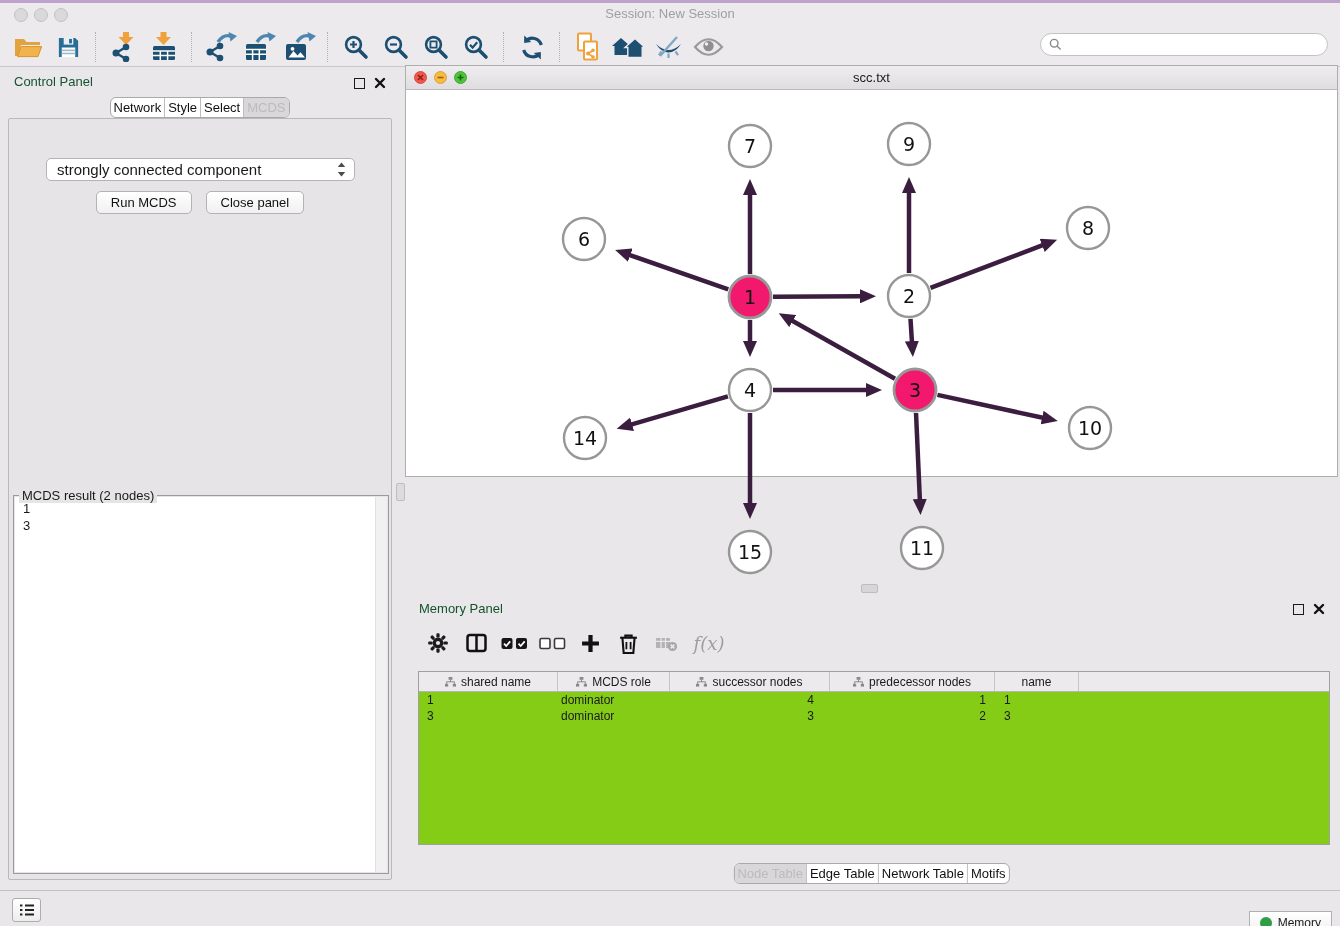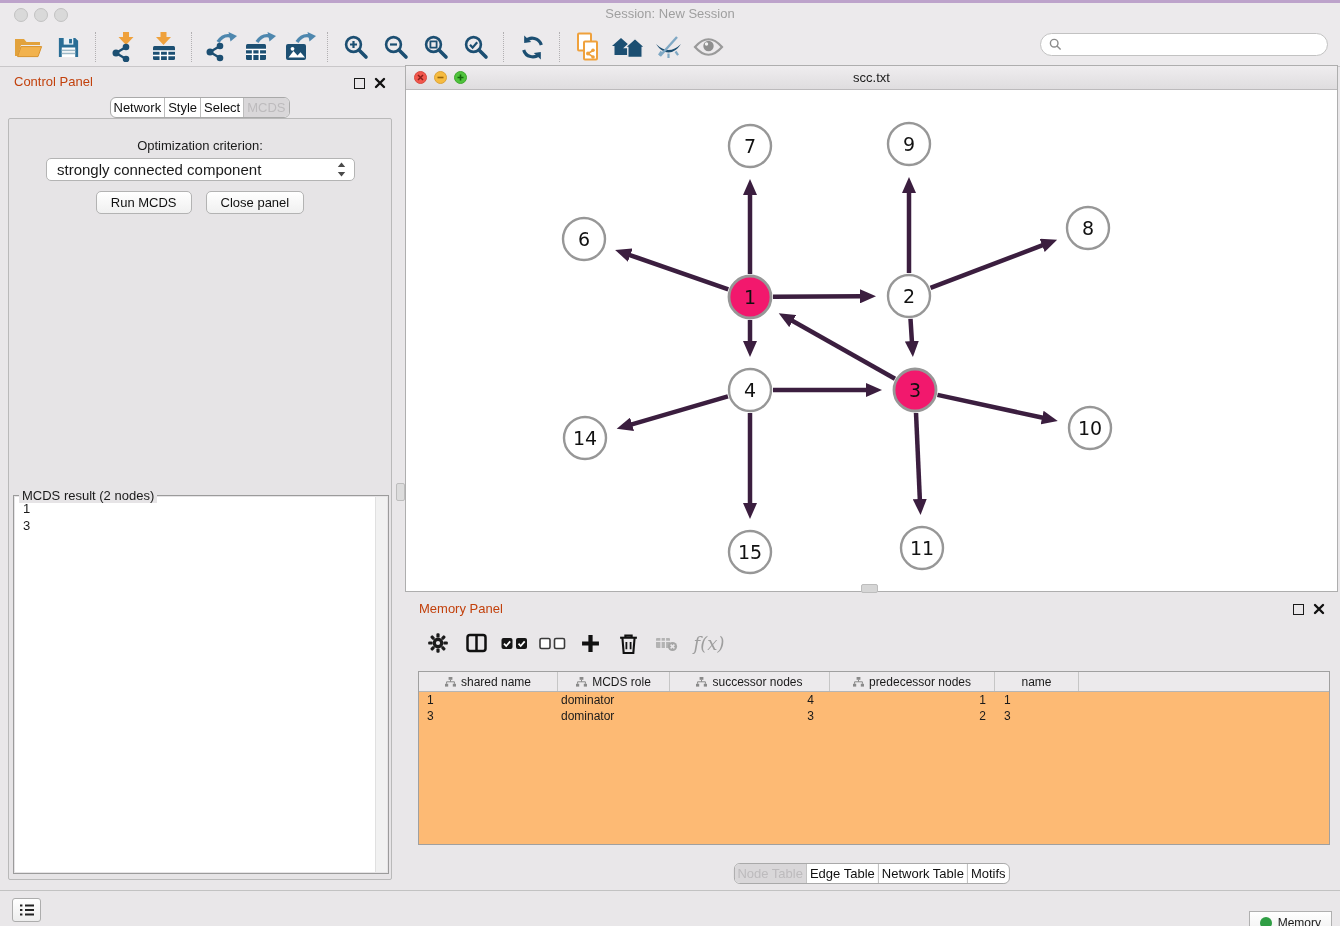--- a/index.html
+++ b/index.html
@@ -19,21 +19,21 @@
   #toolbar{left:0;top:28px;width:1340px;height:39px;background:#eceaec;border-bottom:1px solid #c9c7c9;
            display:flex;align-items:center;padding-left:8px;box-sizing:border-box;}
   .tbtn{width:40px;height:34px;display:flex;align-items:center;justify-content:center;flex:0 0 auto;}
   .tsep{width:1px;height:30px;border-left:1px dotted #b2b0b2;margin:0 7px;flex:0 0 auto;}
   #search-wrap{position:absolute;right:12px;top:5px;width:288px;height:23px;background:#fff;
                border:1px solid #c2c2c2;border-radius:12px;display:flex;align-items:center;padding-left:8px;box-sizing:border-box;}
   #search-wrap input{border:none;outline:none;flex:1;height:18px;font-size:13px;background:transparent;margin-left:5px;}
 
   
   #control-panel{left:0;top:68px;width:399px;height:817px;background:#e9e7e9;}
-  .panel-title{position:absolute;left:14px;top:6px;font-size:13px;color:#c2410c;}
+  .panel-title{position:absolute;left:14px;top:6px;font-size:13px;color:#14532d;}
   .float-btn{position:absolute;width:11px;height:11px;border:1.6px solid #1a1a1a;background:transparent;box-sizing:border-box;}
   .close-x{position:absolute;width:12px;height:12px;}
   .seg{display:inline-flex;background:#fff;border:1px solid #a9a9a9;border-radius:6px;overflow:hidden;font-size:13px;}
   .seg .s{padding:2px 3px;border-left:1px solid #bdbdbd;color:#111;white-space:nowrap;}
   .seg .s:first-child{border-left:none;}
   .seg .s.active{background:#d9d7d9;color:#bdbbbd;}
   #control-tabs{position:absolute;top:29px;left:50%;transform:translateX(-50%);z-index:2;}
   #cp-inset{position:absolute;left:8px;top:50px;width:382px;height:760px;background:#e6e4e6;
             border:1px solid #b9b9b9;border-radius:2px;}
   #opt-label{position:absolute;left:0;right:0;top:19px;text-align:center;font-size:13px;}
@@ -43,36 +43,36 @@
   #cp-buttons{position:absolute;left:0;right:0;top:72px;display:flex;justify-content:center;gap:14px;}
   .mbtn{background:linear-gradient(#ffffff,#f0f0f0);border:1px solid #b3b3b3;border-radius:5px;
         padding:3px 14px;font-size:13px;color:#111;}
   #result-group{position:absolute;left:4px;top:376px;width:374px;height:377px;border:1px solid #9b9b9b;}
   #result-legend{position:absolute;top:-8px;left:5px;background:#e6e4e6;padding:0 3px;font-size:13px;}
   #result-body{position:absolute;left:1px;right:1px;top:1px;bottom:1px;background:#fff;
                font-size:13px;line-height:17px;padding:3px 0 0 8px;box-sizing:border-box;}
   #result-scroll{position:absolute;right:1px;top:1px;bottom:1px;width:11px;background:#f1f1f1;border-left:1px solid #e0e0e0;}
 
   
-  #net-window{left:405px;top:65px;width:933px;height:527px;background:#fff;border:1px solid #aeaeae;box-sizing:border-box;}
+  #net-window{left:405px;top:65px;width:933px;height:412px;background:#fff;border:1px solid #aeaeae;box-sizing:border-box;}
   #net-titlebar{position:absolute;left:0;top:0;right:0;height:23px;background:linear-gradient(#efedef,#dfdddf);
                 border-bottom:1px solid #bcbabc;}
   .traffic.c{width:13px;height:13px;box-sizing:border-box;display:flex;align-items:center;justify-content:center;}
   #net-title{position:absolute;left:0;right:0;top:4px;text-align:center;font-size:13px;color:#1a1a1a;}
   #net-canvas{position:absolute;left:0;top:23px;}
 
   .grip-v{left:396px;top:483px;width:7px;height:16px;background:#dcdcdc;border:1px solid #bdbdbd;border-radius:2px;}
   .grip-h{left:861px;top:584px;width:15px;height:7px;background:#d6d6d6;border:1px solid #bdbdbd;border-radius:2px;}
 
   
   #table-panel{left:405px;top:595px;width:933px;height:294px;background:#e9e7e9;}
   #tp-toolbar{position:absolute;left:14px;top:27px;height:42px;display:flex;align-items:center;gap:0;}
   .tpbtn{width:38px;height:36px;display:flex;align-items:center;justify-content:center;flex:0 0 auto;}
   #fx-label{font-size:18px;font-family:"DejaVu Serif","Liberation Serif",serif;font-style:italic;color:#9e9e9e;}
-  #tp-table{position:absolute;left:13px;right:8px;top:76px;height:172px;background:#fdba74;border:1px solid #a0a0a0;overflow:hidden;}
+  #tp-table{position:absolute;left:13px;right:8px;top:76px;height:172px;background:#84cc16;border:1px solid #a0a0a0;overflow:hidden;}
   #tp-header{display:flex;height:19px;background:#eceaec;border-bottom:1px solid #b5b5b5;font-size:12px;}
   #tp-header .hc{display:flex;align-items:center;justify-content:center;gap:5px;border-right:1px solid #c6c6c6;
                  box-sizing:border-box;color:#1a1a1a;}
   #tp-header .hc.filler{flex:1;border-right:none;}
   .trow{display:flex;height:16px;font-size:12px;align-items:center;}
   .trow .tc{box-sizing:border-box;white-space:nowrap;overflow:hidden;}
   #tp-tabs{position:absolute;left:50%;bottom:5px;transform:translateX(-50%);}
 
   
   #status-bar{left:0;top:890px;width:1340px;height:36px;background:#e9e7e9;border-top:1px solid #c2c2c2;box-sizing:border-box;}
@@ -242,21 +242,20 @@
     </svg>
 
   <div id="control-tabs" class="seg">
       <div class="s">Network</div>
       <div class="s">Style</div>
       <div class="s">Select</div>
       <div class="s active">MCDS</div>
     </div>
 
   <div id="cp-inset">
-    <div id="opt-label">Optimization criterion:</div>
     <div id="opt-dropdown">
       <span class="ddtext">strongly connected component</span>
       <svg width="9" height="15" viewBox="0 0 9 15">
           <path d="M4.5 0.5L8.2 5H0.8z" fill="#4a4a4a"></path>
           <path d="M4.5 14.5L0.8 10h7.4z" fill="#4a4a4a"></path>
         </svg>
     </div>
     <div id="cp-buttons">
       <button class="mbtn">Run MCDS</button>
       <button class="mbtn">Close panel</button>

